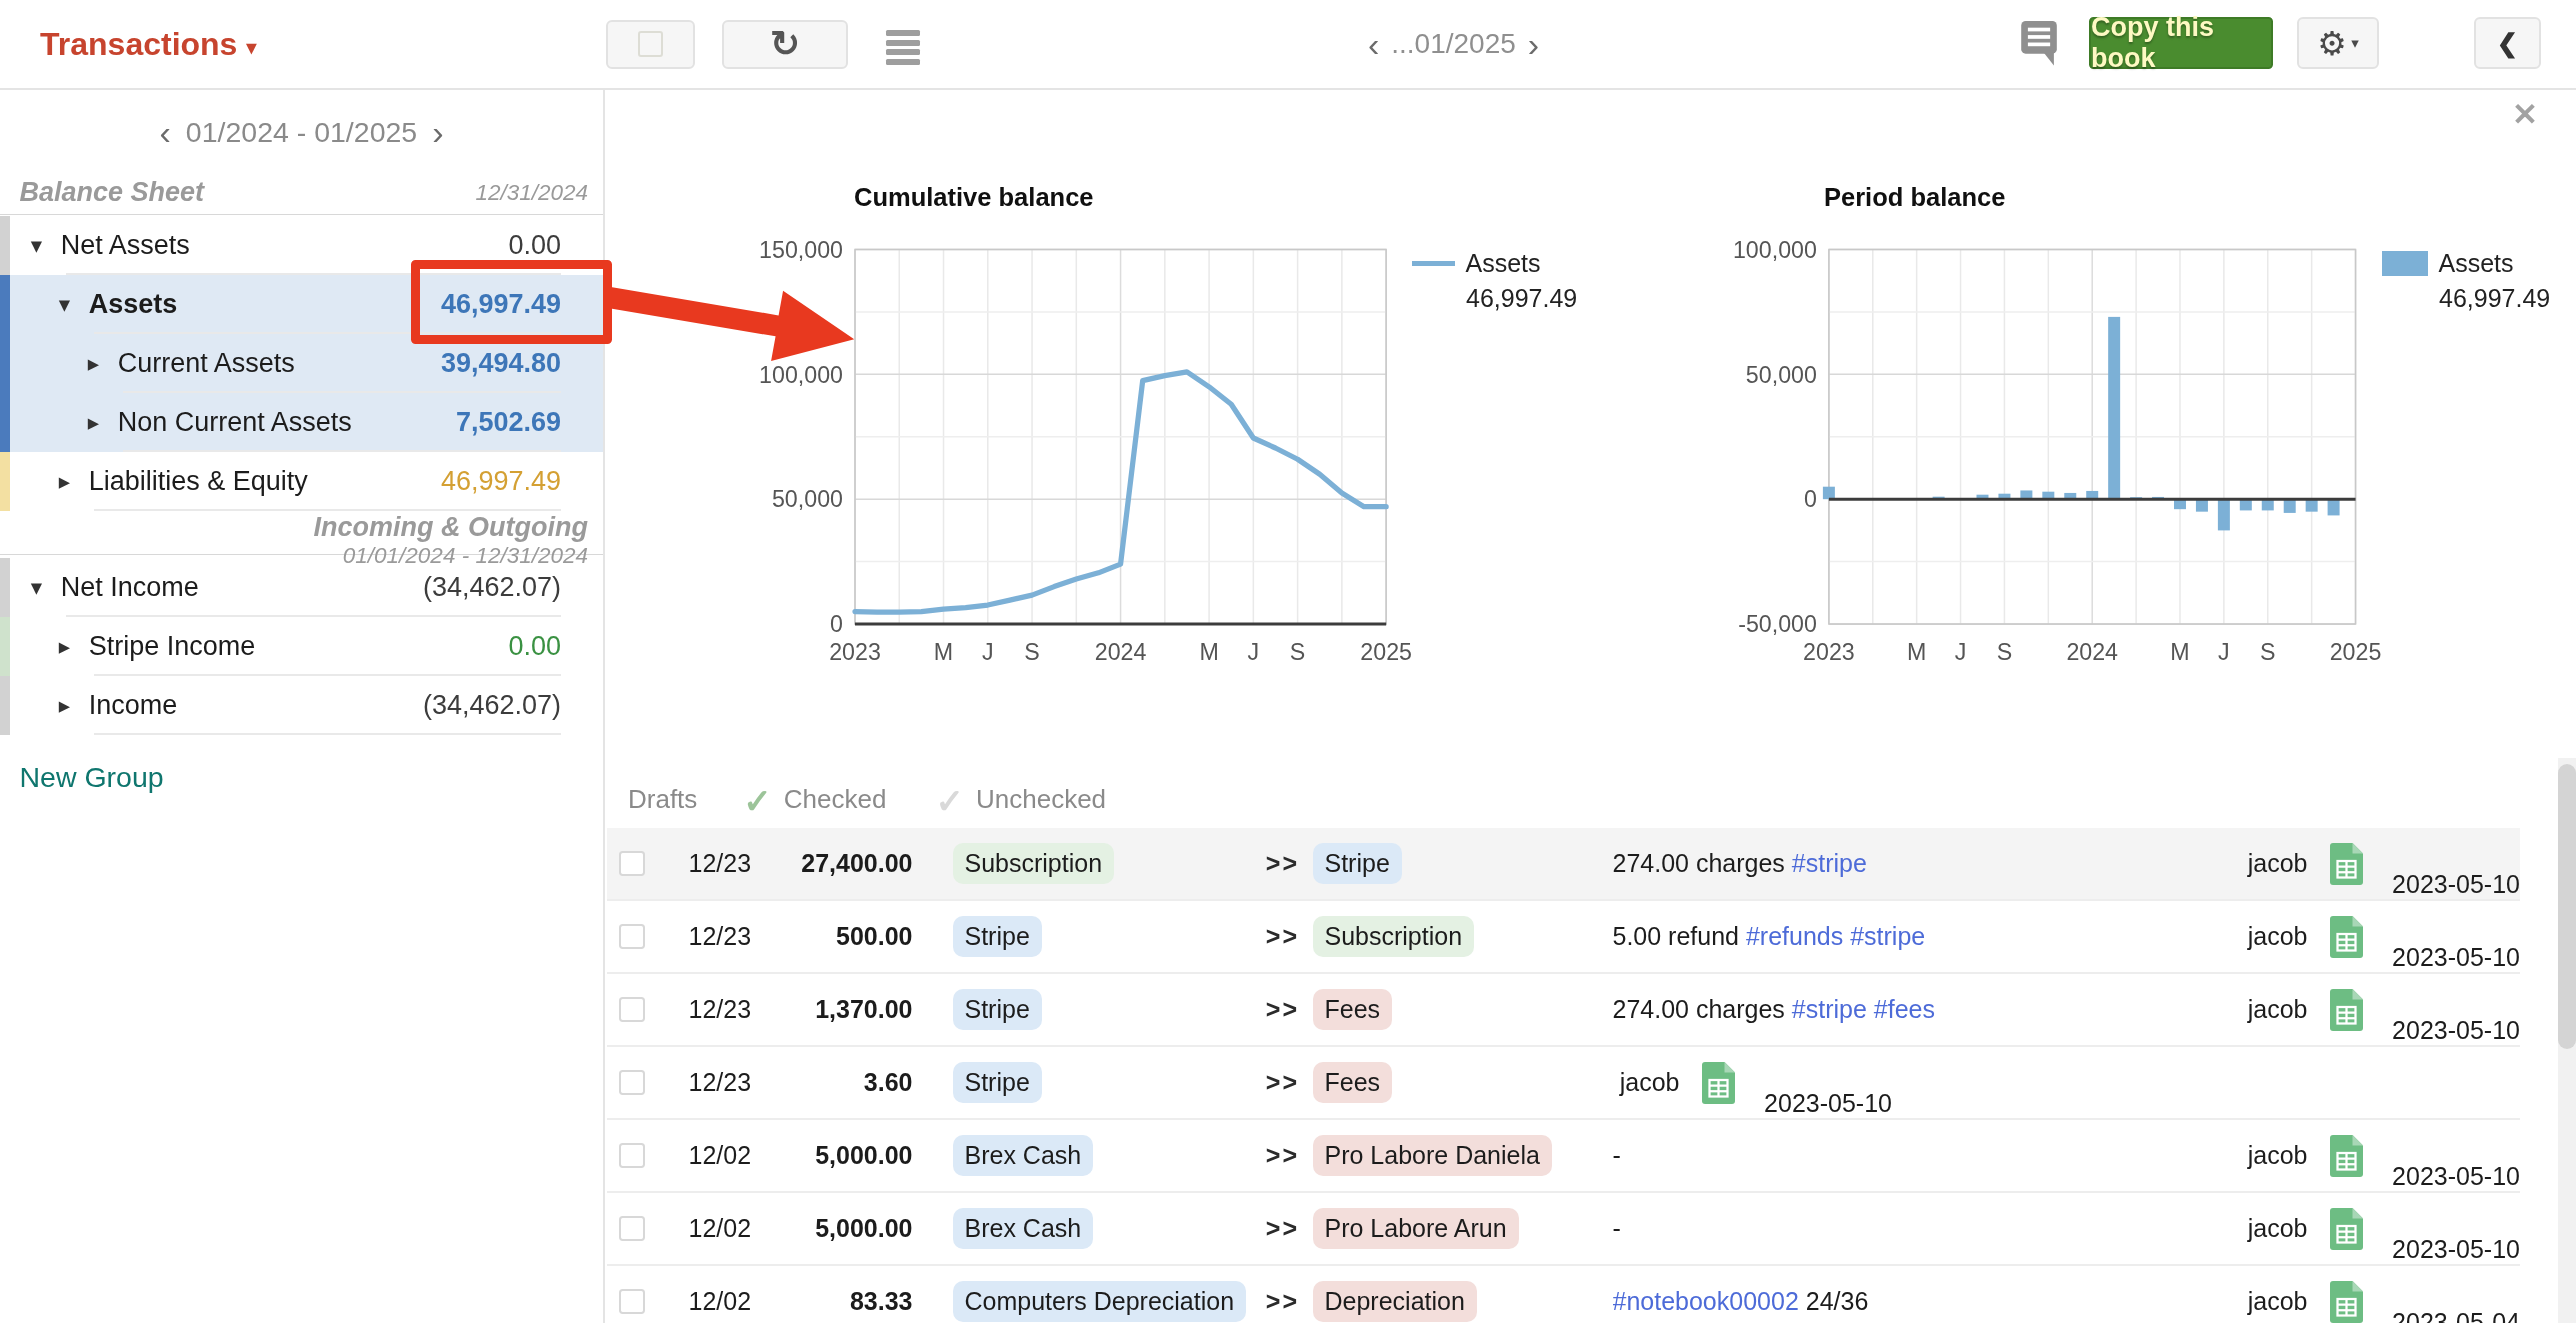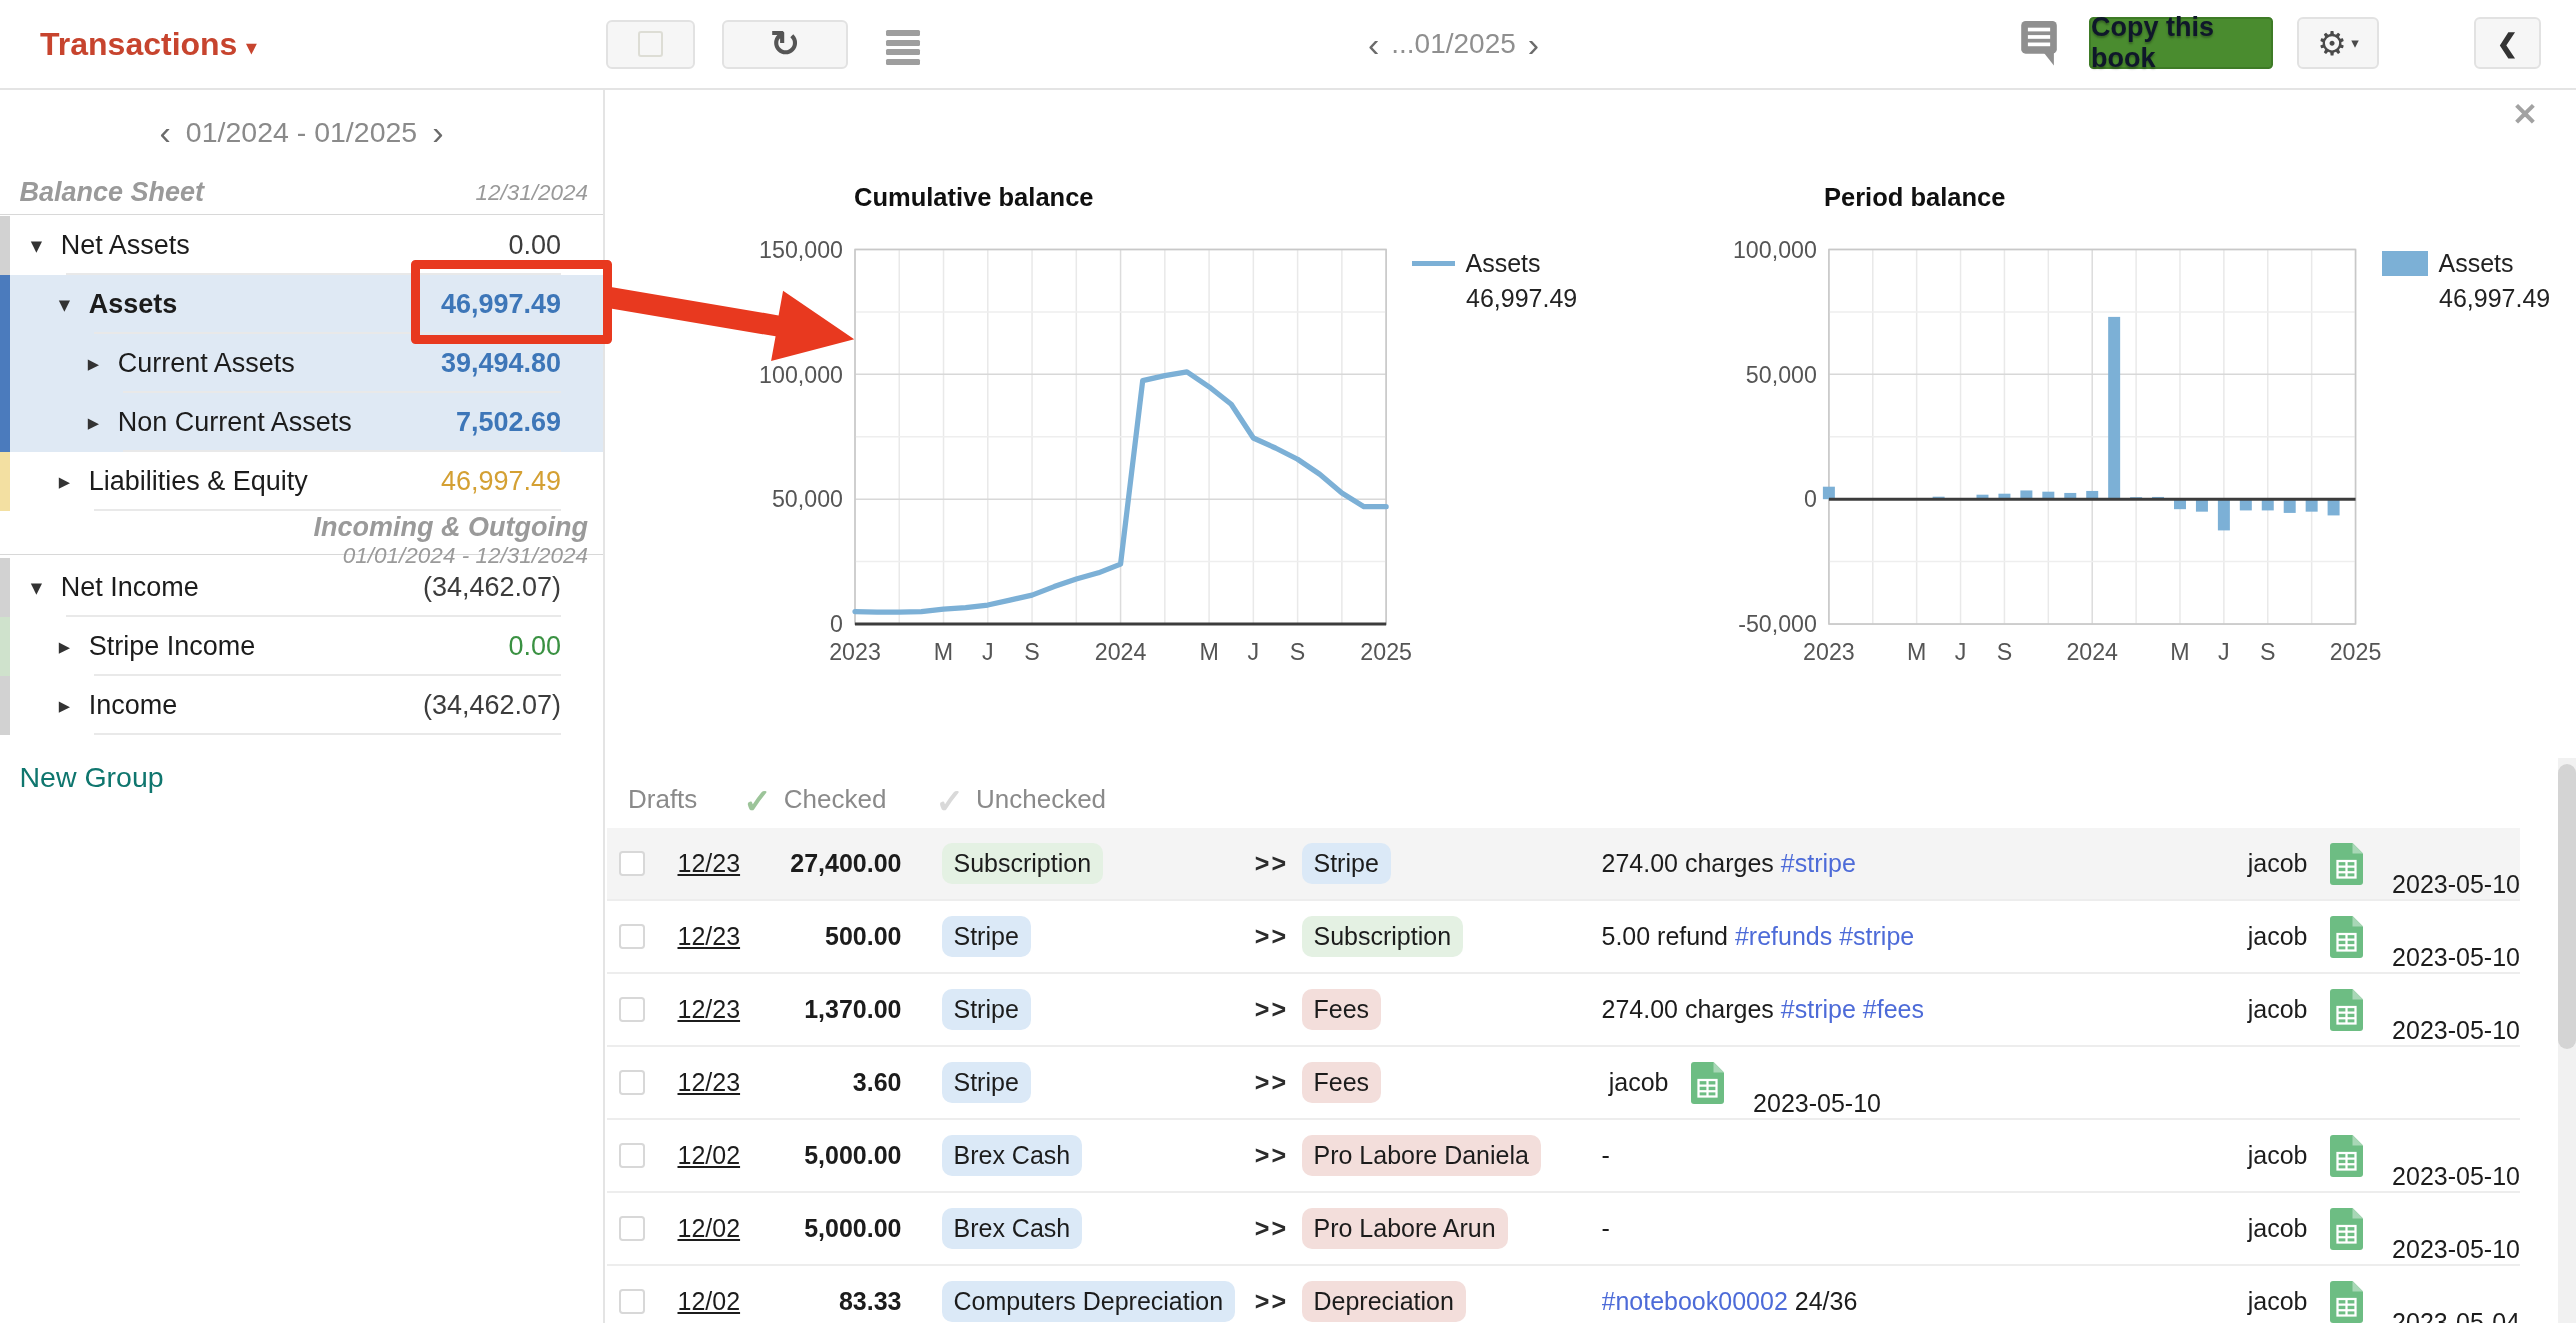--- a/index.html
+++ b/index.html
@@ -18,21 +18,21 @@
   #btn-select { left:606px; top:19.5px; width:89px; height:49px; }
   #btn-select .sq { width:25.5px; height:25.5px; border:2.2px solid #ddddd5; border-radius:3px; }
   #btn-refresh { left:722px; top:19.5px; width:126px; height:49px; font-size:36px; color:#555; font-weight:bold; }
   #menu-icon { position:absolute; left:886px; top:30px; display:flex; flex-direction:column; gap:3.7px; cursor:pointer; }
   #menu-icon i { display:block; width:34px; height:6px; background:#9e9e9e; border-radius:1.5px; }
   #topnav { position:absolute; left:1341px; top:0; width:225px; height:88px; display:flex;
             align-items:center; justify-content:center; gap:12px; font-size:28px; color:#8f8f8f; }
   .nav-arrow { font-size:34px; color:#6b6b6b; cursor:pointer; }
   #comment-btn { position:absolute; left:2021px; top:21px; cursor:pointer; }
   #copy-btn { position:absolute; left:2089px; top:17px; width:184px; height:52px; background:#4a8c2f;
-              border:2.2px solid #3e7b26; border-radius:4.5px; color:#0f172a; font-weight:bold; font-size:27px;
+              border:2.2px solid #3e7b26; border-radius:4.5px; color:#fef9c3; font-weight:bold; font-size:27px;
               display:flex; align-items:center; justify-content:center;
               text-shadow:0 1.5px 2.2px rgba(0,0,0,.3); cursor:pointer; }
   #gear-btn { left:2297px; top:17px; width:82px; height:52px; font-size:33px; color:#4a4a4a; }
   #gear-btn .caret { font-size:15px; margin-left:4.5px; }
   #collapse-btn { left:2474px; top:17px; width:67px; height:52px; font-size:25.5px; color:#333; font-weight:bold; }
 
   
   #sidebar { position:absolute; left:0; top:90px; width:605px; height:1233px;
              background:#fff; border-right:2.2px solid #e4e4e4; }
   #period-nav { position:absolute; left:0; top:22.5px; width:100%; display:flex; justify-content:center;
@@ -88,21 +88,21 @@
   .chk.green { color:#9cc499; margin-left:46px; margin-right:12px; }
   .chk.gray { color:#d9d9d9; margin-left:49px; margin-right:12px; }
 
   
   #table { position:absolute; left:607px; top:828px; width:1913px; }
   .trow { display:flex; align-items:center; height:73px; padding-left:12px;
           border-bottom:2.2px solid #ededed; font-size:25px; background:#fff; }
   .trow.hover { background:#f4f4f4; }
   .cb { width:25.5px; height:25.5px; border:2.2px solid #d8d8d8; border-radius:3.7px; background:#fff;
         flex:none; cursor:pointer; }
-  .c-date { margin-left:33px; width:82px;text-decoration:underline; }
+  .c-date { margin-left:44px; width:82px; }
   .c-amt { width:142px; text-align:right; font-weight:bold; }
   .c-origin { margin-left:40px; width:300px; }
   .c-arrow { width:60px; text-align:center; font-weight:bold; letter-spacing:2.2px; color:#2b2b2b; }
   .c-dest { width:300px; }
   .c-desc { flex:1; white-space:nowrap; overflow:hidden; }
   .c-user { width:67px; text-align:right; }
   .c-icon { margin-left:22.5px; width:33px; flex:none; display:flex; cursor:pointer; }
   .c-edit { margin-left:15px; width:142px; text-align:right;margin-top:41px; }
   .badge { display:inline-block; padding:6px 12px; border-radius:10px; cursor:pointer; }
   .badge-blue { background:#dbe9f7; } .badge-green { background:#e4f1e3; } .badge-pink { background:#f3dedb; }

